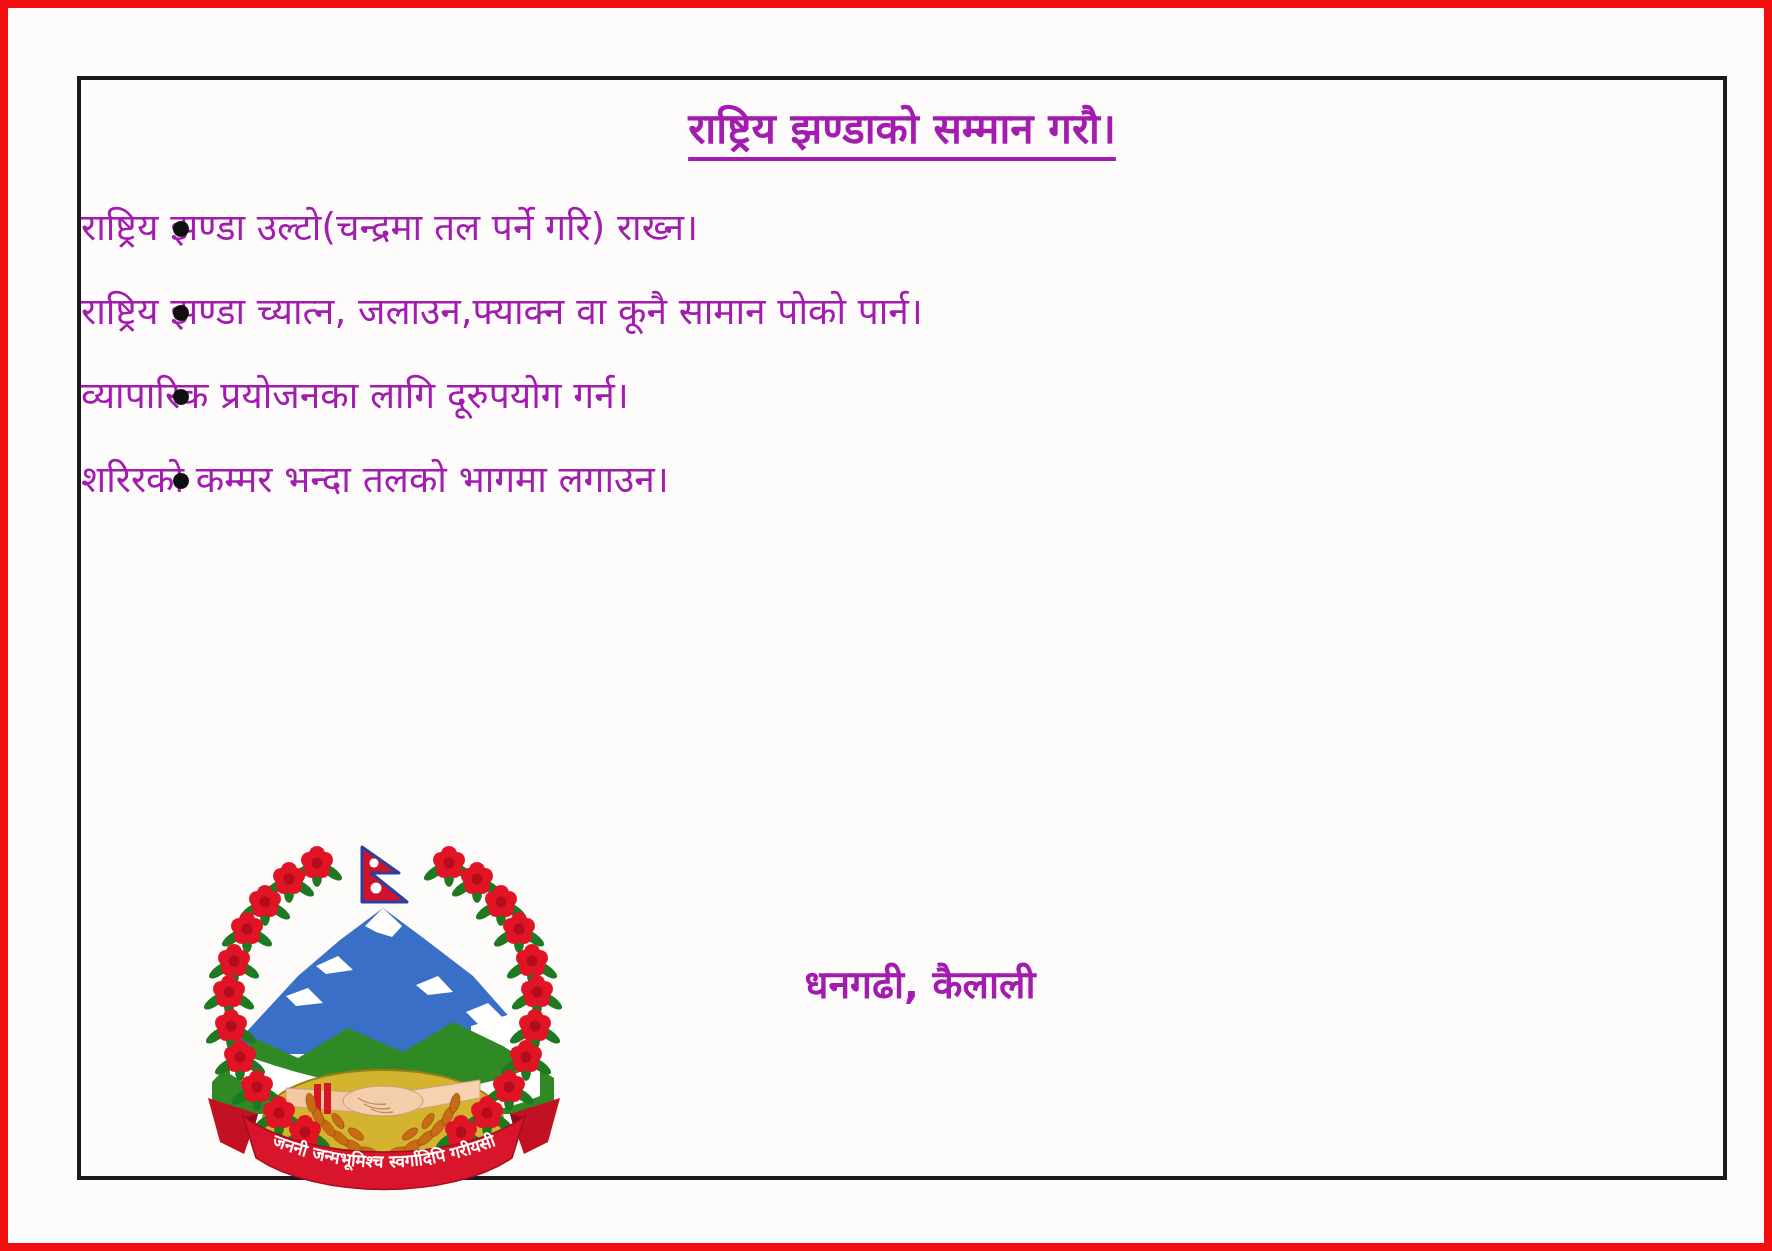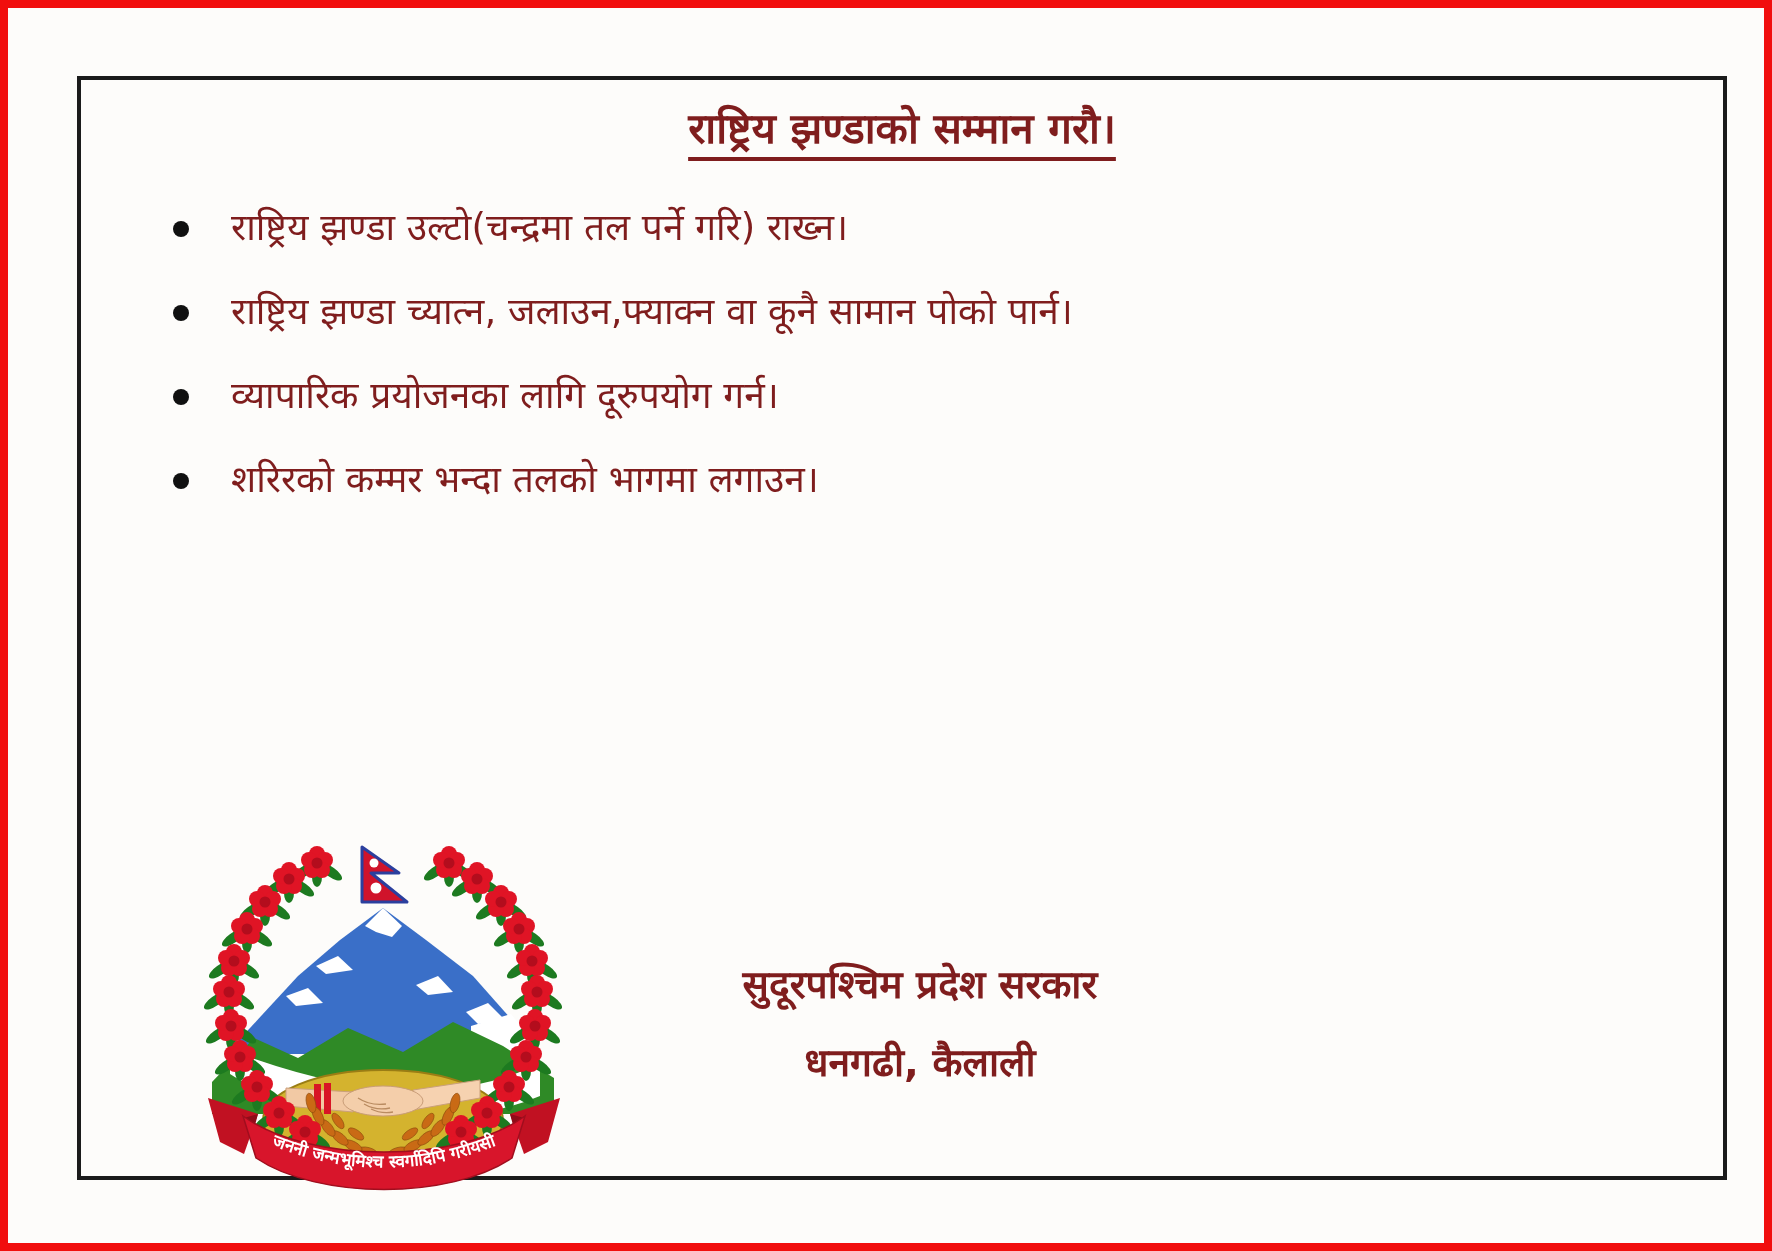--- a/index.html
+++ b/index.html
@@ -4,21 +4,21 @@
 <style>
   html,body{margin:0;padding:0;background:#e9e7e2;}
   .page{
     position:relative;
     width:1772px;height:1251px;
     box-sizing:border-box;
     border:8px solid #f10e0e;
     background:#fdfcfa;
     overflow:hidden;
     font-family:"DejaVu Sans", sans-serif;
-    color:#7f1d1d;
+    color:#a21caf;
   }
   .sheet{
     position:absolute;
     left:69px;top:68px;
     width:1650px;height:1104px;
     box-sizing:border-box;
     border:4px solid #1b1b1b;
     background:transparent;
   }
   .title{
@@ -42,21 +42,20 @@
   }
   ul.bullets{
     margin:26px 0 0 0;
     padding:0;
     list-style:none;
   }
   ul.bullets li{
     position:relative;
     box-sizing:border-box;
     width:1480px;
-    padding-left:150px;
     padding-right:50px;
     font-size:37px;
     line-height:84px;
     font-weight:400;
   }
   ul.bullets li::before{
     content:"";
     position:absolute;
     left:92px;top:35px;
     width:16px;height:16px;
@@ -99,21 +98,20 @@
     <ul class="bullets">
       <li>राष्ट्रिय झण्डा उल्टो(चन्द्रमा तल पर्ने गरि) राख्न।</li>
       <li>राष्ट्रिय झण्डा च्यात्न, जलाउन,फ्याक्न वा कूनै सामान पोको पार्न।</li>
       <li>व्यापारिक प्रयोजनका लागि दूरुपयोग गर्न।</li>
       <li>शरिरको कम्मर भन्दा तलको भागमा लगाउन।</li>
     </ul>
 
   </div>
 
   <div class="issuer">
-    <p>सुदूरपश्चिम प्रदेश सरकार</p>
     <p>धनगढी, कैलाली</p>
   </div>
 
   <svg class="emblem" viewBox="0 0 436 360" xmlns="http://www.w3.org/2000/svg">
     <defs>
       <g id="flower">
         <ellipse cx="-14" cy="9" rx="13" ry="5" fill="#1d7a20" transform="rotate(-35 -14 9)"></ellipse>
         <ellipse cx="14" cy="9" rx="13" ry="5" fill="#1d7a20" transform="rotate(35 14 9)"></ellipse>
         <ellipse cx="0" cy="14" rx="5" ry="10" fill="#1d7a20"></ellipse>
         <circle cx="0" cy="-9" r="8" fill="#e01425"></circle>

